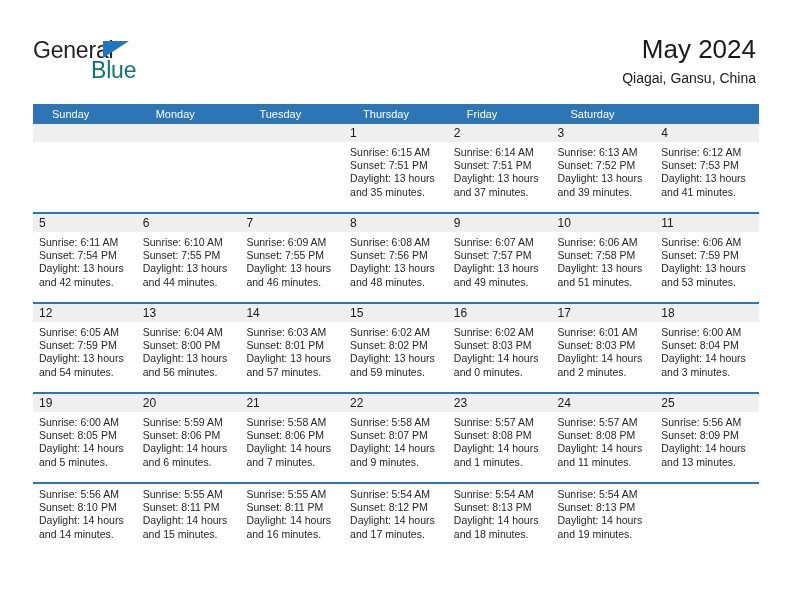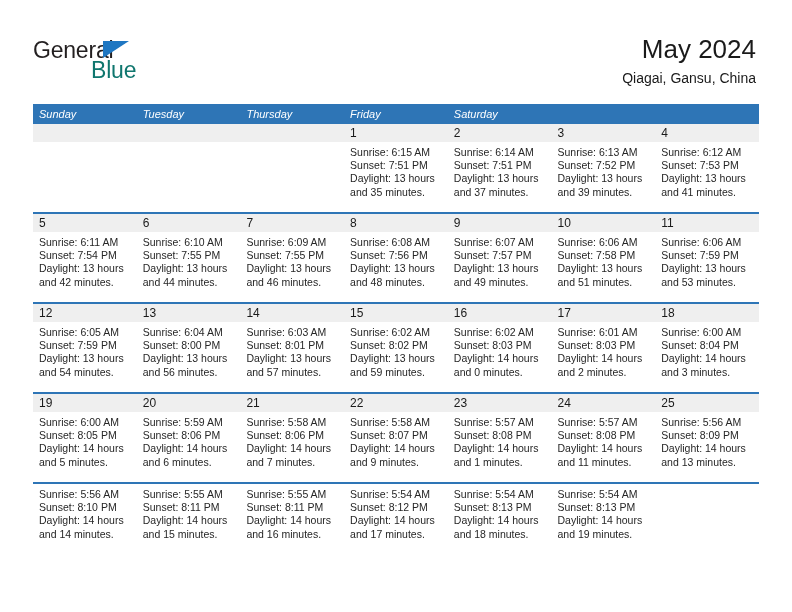--- a/index.html
+++ b/index.html
@@ -98,27 +98,26 @@
 
   .weekday-row {
     display: flex;
     width: 726px;
     height: 20px;
     background: #2e75b6;
   }
   .weekday-cell {
     width: 103.714px;
     box-sizing: border-box;
-    padding-left: 6px;
+    padding-left: 19px;
     color: #ffffff;
     font-size: 11px;
     line-height: 20px;
     white-space: nowrap;
     overflow: hidden;
-    font-style: italic;
   }
 
   .week-row {
     width: 726px;
     border-top: 2px solid #2e75b6;
   }
   .week-row.first {
     border-top: none;
   }
 
@@ -174,20 +173,21 @@
     <div class="title-block">
       <div class="cal-title">May 2024</div>
       <div class="cal-subtitle">Qiagai, Gansu, China</div>
     </div>
 
   </div>
 
   <div class="calendar">
     <div class="weekday-row" id="weekday-row">
         <div class="weekday-cell">Sunday</div>
+        <div class="weekday-cell">Monday</div>
         <div class="weekday-cell">Tuesday</div>
         <div class="weekday-cell">Thursday</div>
         <div class="weekday-cell">Friday</div>
         <div class="weekday-cell">Saturday</div>
       </div>
     <div id="weeks-container">
         <div class="week-row first">
           <div class="daynum-row">
             <div class="daynum-cell"></div>
             <div class="daynum-cell"></div>

